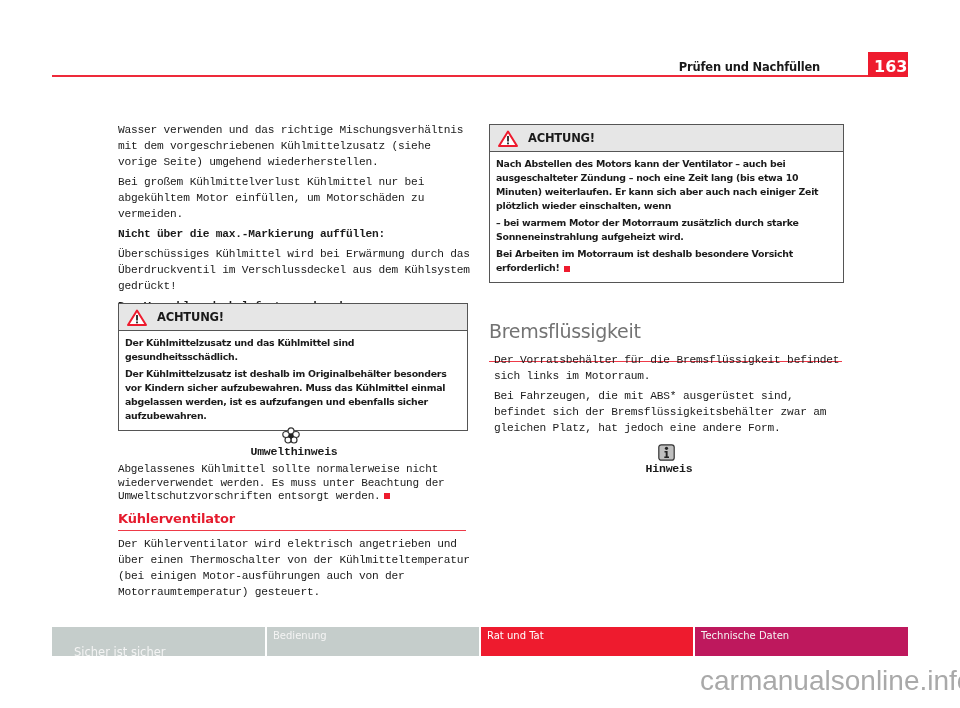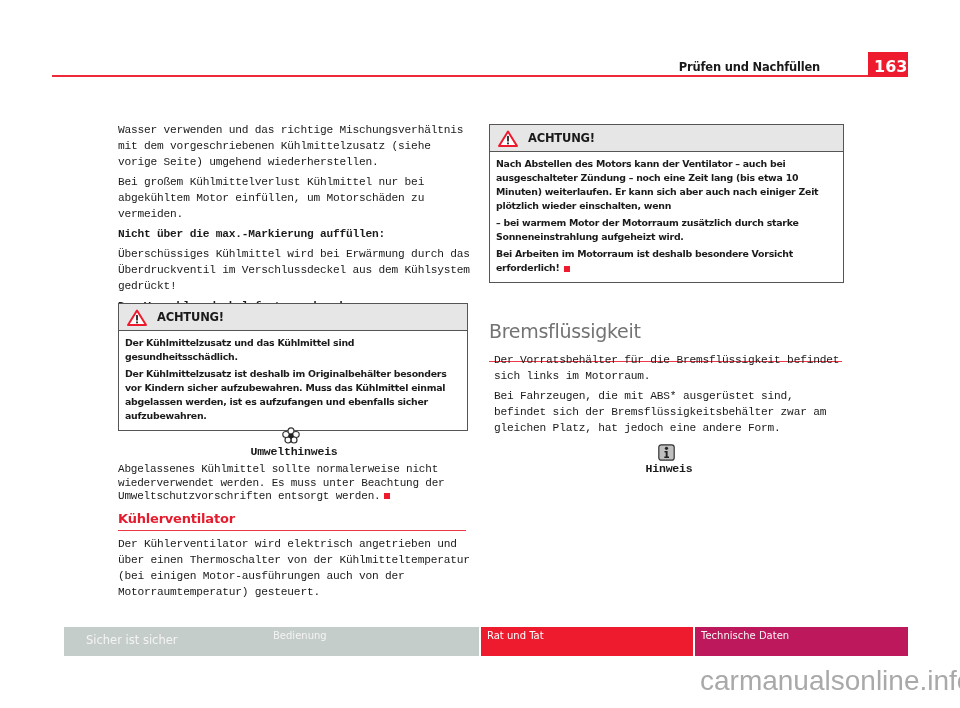--- a/index.html
+++ b/index.html
@@ -19,21 +19,21 @@
   .box .bb p { margin:0 0 3px 0; }
   .box1 { left:118px; top:303px; width:348px; }
   .box2 { left:489px; top:124px; width:353px; }
   .note-h { display:flex; align-items:center; font-size:11.5px; font-weight:bold; margin-bottom:3px;flex-direction:column; }
   .note-h svg { margin-right:6px; }
   .note-b { font-size:11px; line-height:13.5px; letter-spacing:-0.2px; }
   .sq { display:inline-block; width:6px; height:6px; background:#ee1b2e; margin-left:4px; vertical-align:middle; }
   .h-small { position:absolute; left:118px; top:511px; width:348px; color:#e51c2e; font-size:13px; font-weight:bold; padding-bottom:4px; border-bottom:1.5px solid #ee3a48; letter-spacing:-0.2px; }
   .h-big { position:absolute; left:489px; top:320px; width:353px; color:#737373; font-size:19px; padding-bottom:19px; border-bottom:1.5px solid #ee3a48; letter-spacing:-0.3px; }
   .footer { position:absolute; top:627px; height:29px; font-size:10px; color:#f4f4f4; padding:3px 0 0 6px; box-sizing:border-box; }
-  .f1 { left:64px; width:213px; background:#c5cdcb; font-size:11.5px; padding-left:22px; padding-top:6px; }
+  .f1 { left:52px; width:213px; background:#c5cdcb; font-size:11.5px; padding-left:22px; padding-top:18px; }
   .f2 { left:267px; width:212px; background:#c5cdcb; }
   .f3 { left:481px; width:212px; background:#ee1b2e; color:#fff; }
   .f4 { left:695px; width:213px; background:#be185d; }
   .wm { position:absolute; left:700px; top:665px; font-family:"Liberation Sans", sans-serif; font-size:28px; color:#a9a9a9; letter-spacing:0px; }
 </style>
 </head>
 <body>
 
 <div class="hdr-line"></div>
 <div class="hdr-title">Prüfen und Nachfüllen</div>

